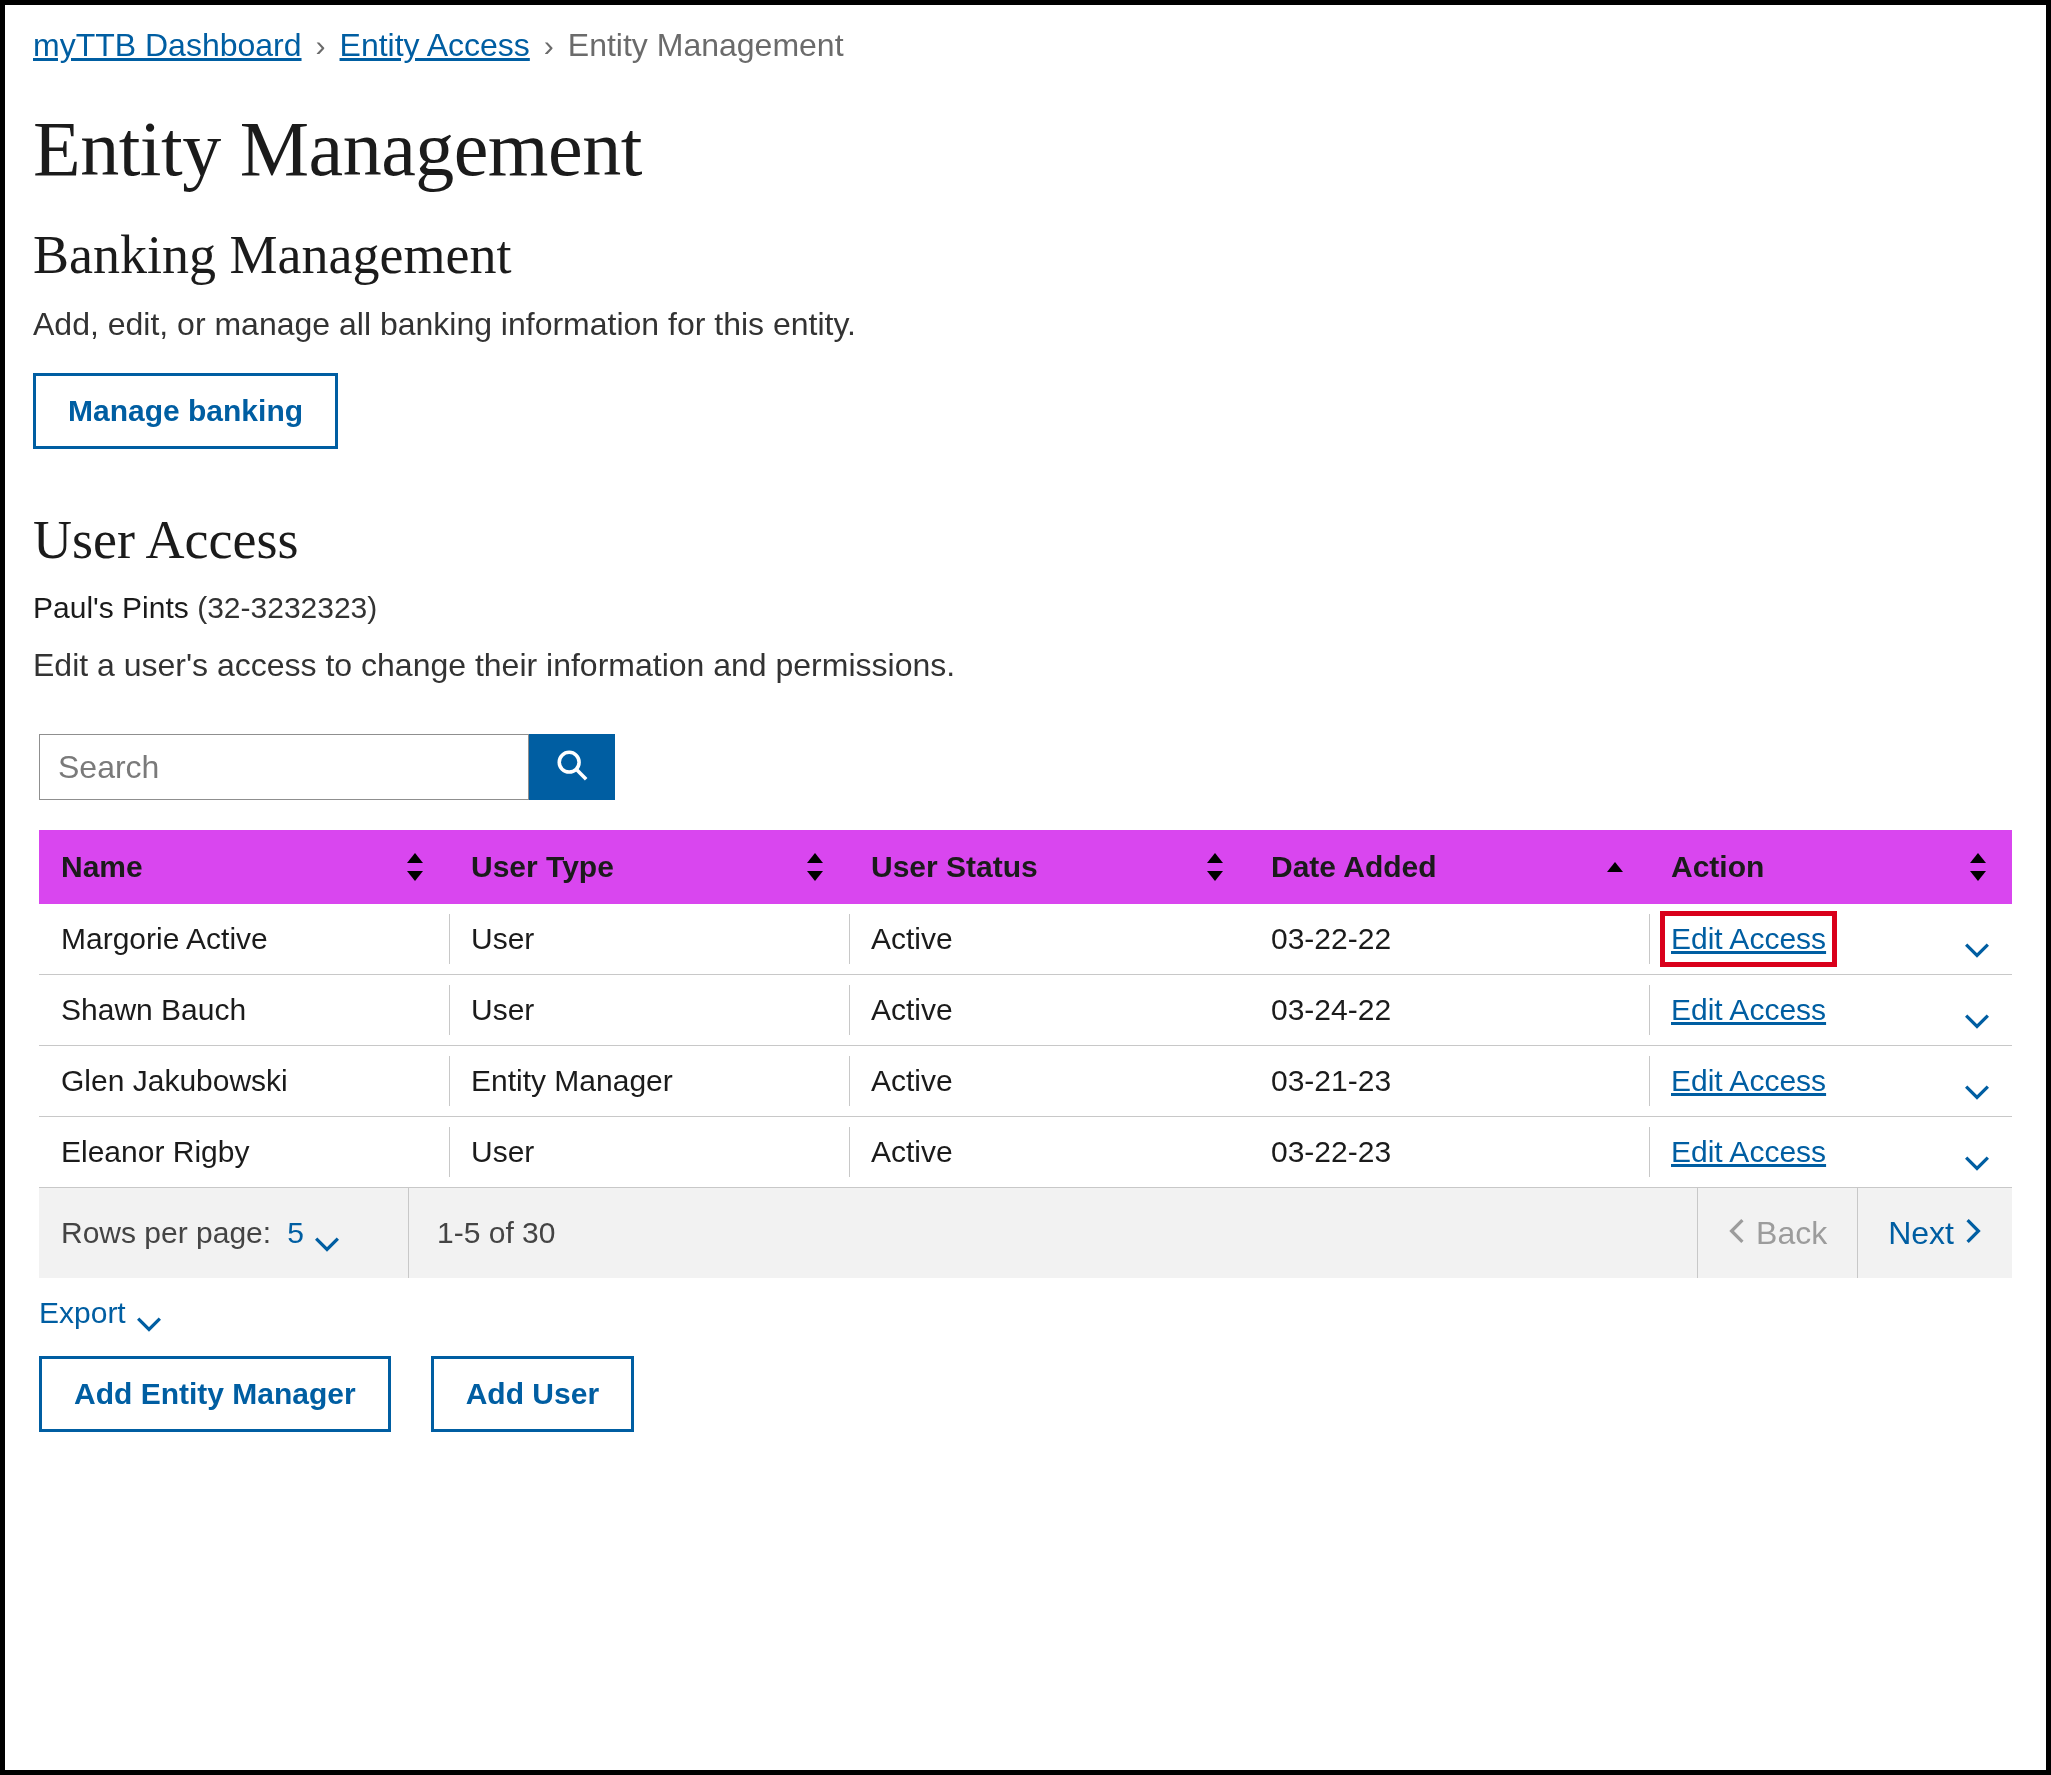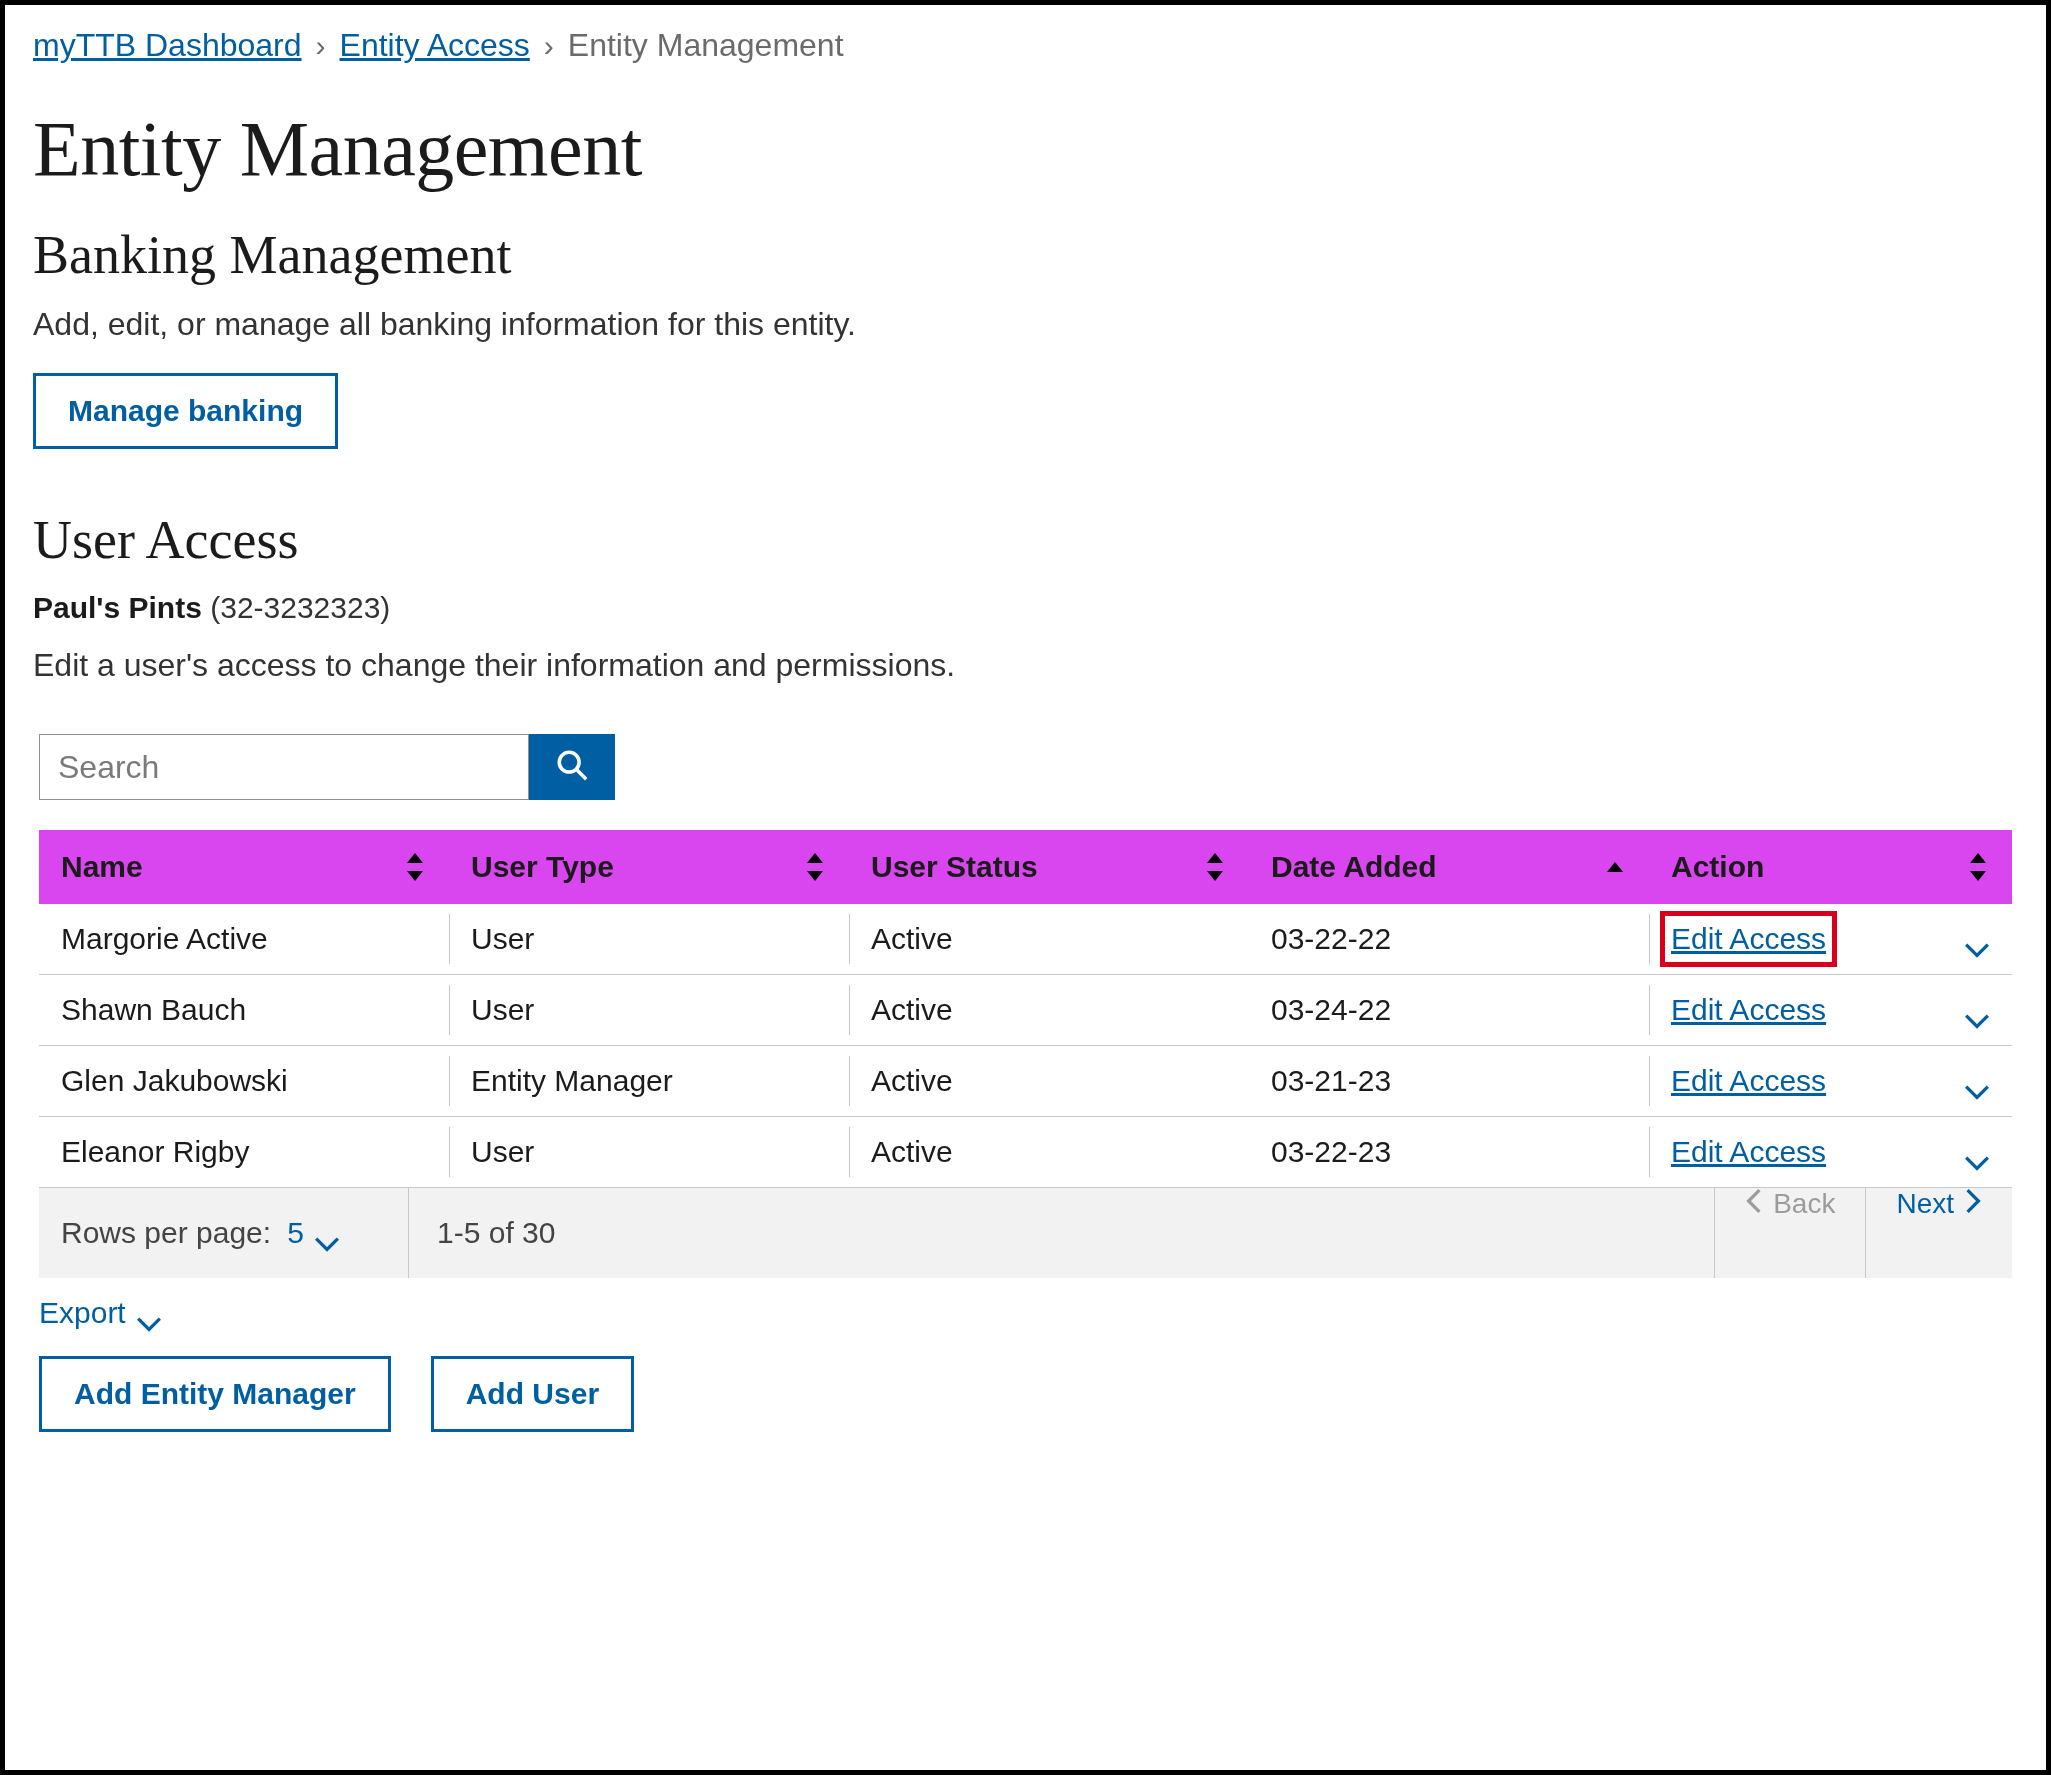--- a/index.html
+++ b/index.html
@@ -55,21 +55,21 @@
     border:3px solid #005ea2;
     color:#005ea2;
     background:#fff;
     font-weight:700;
     font-size:30px;
     padding:18px 32px;
     cursor:pointer;
   }
   .user-access-block { margin-top:60px; }
   .entity-line { font-size:30px; margin:4px 0 22px 0; }
-  .entity-line .ename { font-weight:700; }
+  .entity-line .ename { font-weight:400; }
   .entity-line .eid  { color:#333; }
   .table-wrap { margin-top:50px; padding:0 6px; }
   .search-row { display:flex; margin-bottom:30px; }
   .search-row input {
     width:490px;
     height:66px;
     border:1px solid #8f8f8f;
     font-size:32px;
     padding:0 18px;
     color:#333;
@@ -165,23 +165,23 @@
   }
   .rpp-value { color:#005ea2; display:flex; align-items:center; gap:10px; cursor:pointer;}
   .range-box {
     flex:1;
     padding:0 28px;
   }
   .nav-box {
     display:flex; align-items:center; border-left:1px solid #c8c8c8; height:100%;
   }
   .nav-btn {
-    display:flex; gap:10px;
+    display:flex; align-items:center; gap:10px;
     padding:0 30px; height:100%;
-    font-size:28px;
+    font-size:32px;
     cursor:pointer;
   }
   .nav-btn.disabled { color:#9c9c9c; cursor:default;}
   .nav-btn.enabled  { color:#005ea2; }
   .nav-box .divider { width:1px; background:#c8c8c8; height:100%; }
   .export-row {
     margin-top:18px;
     color:#005ea2;
     font-size:30px;
     display:flex; align-items:center; gap:10px;

